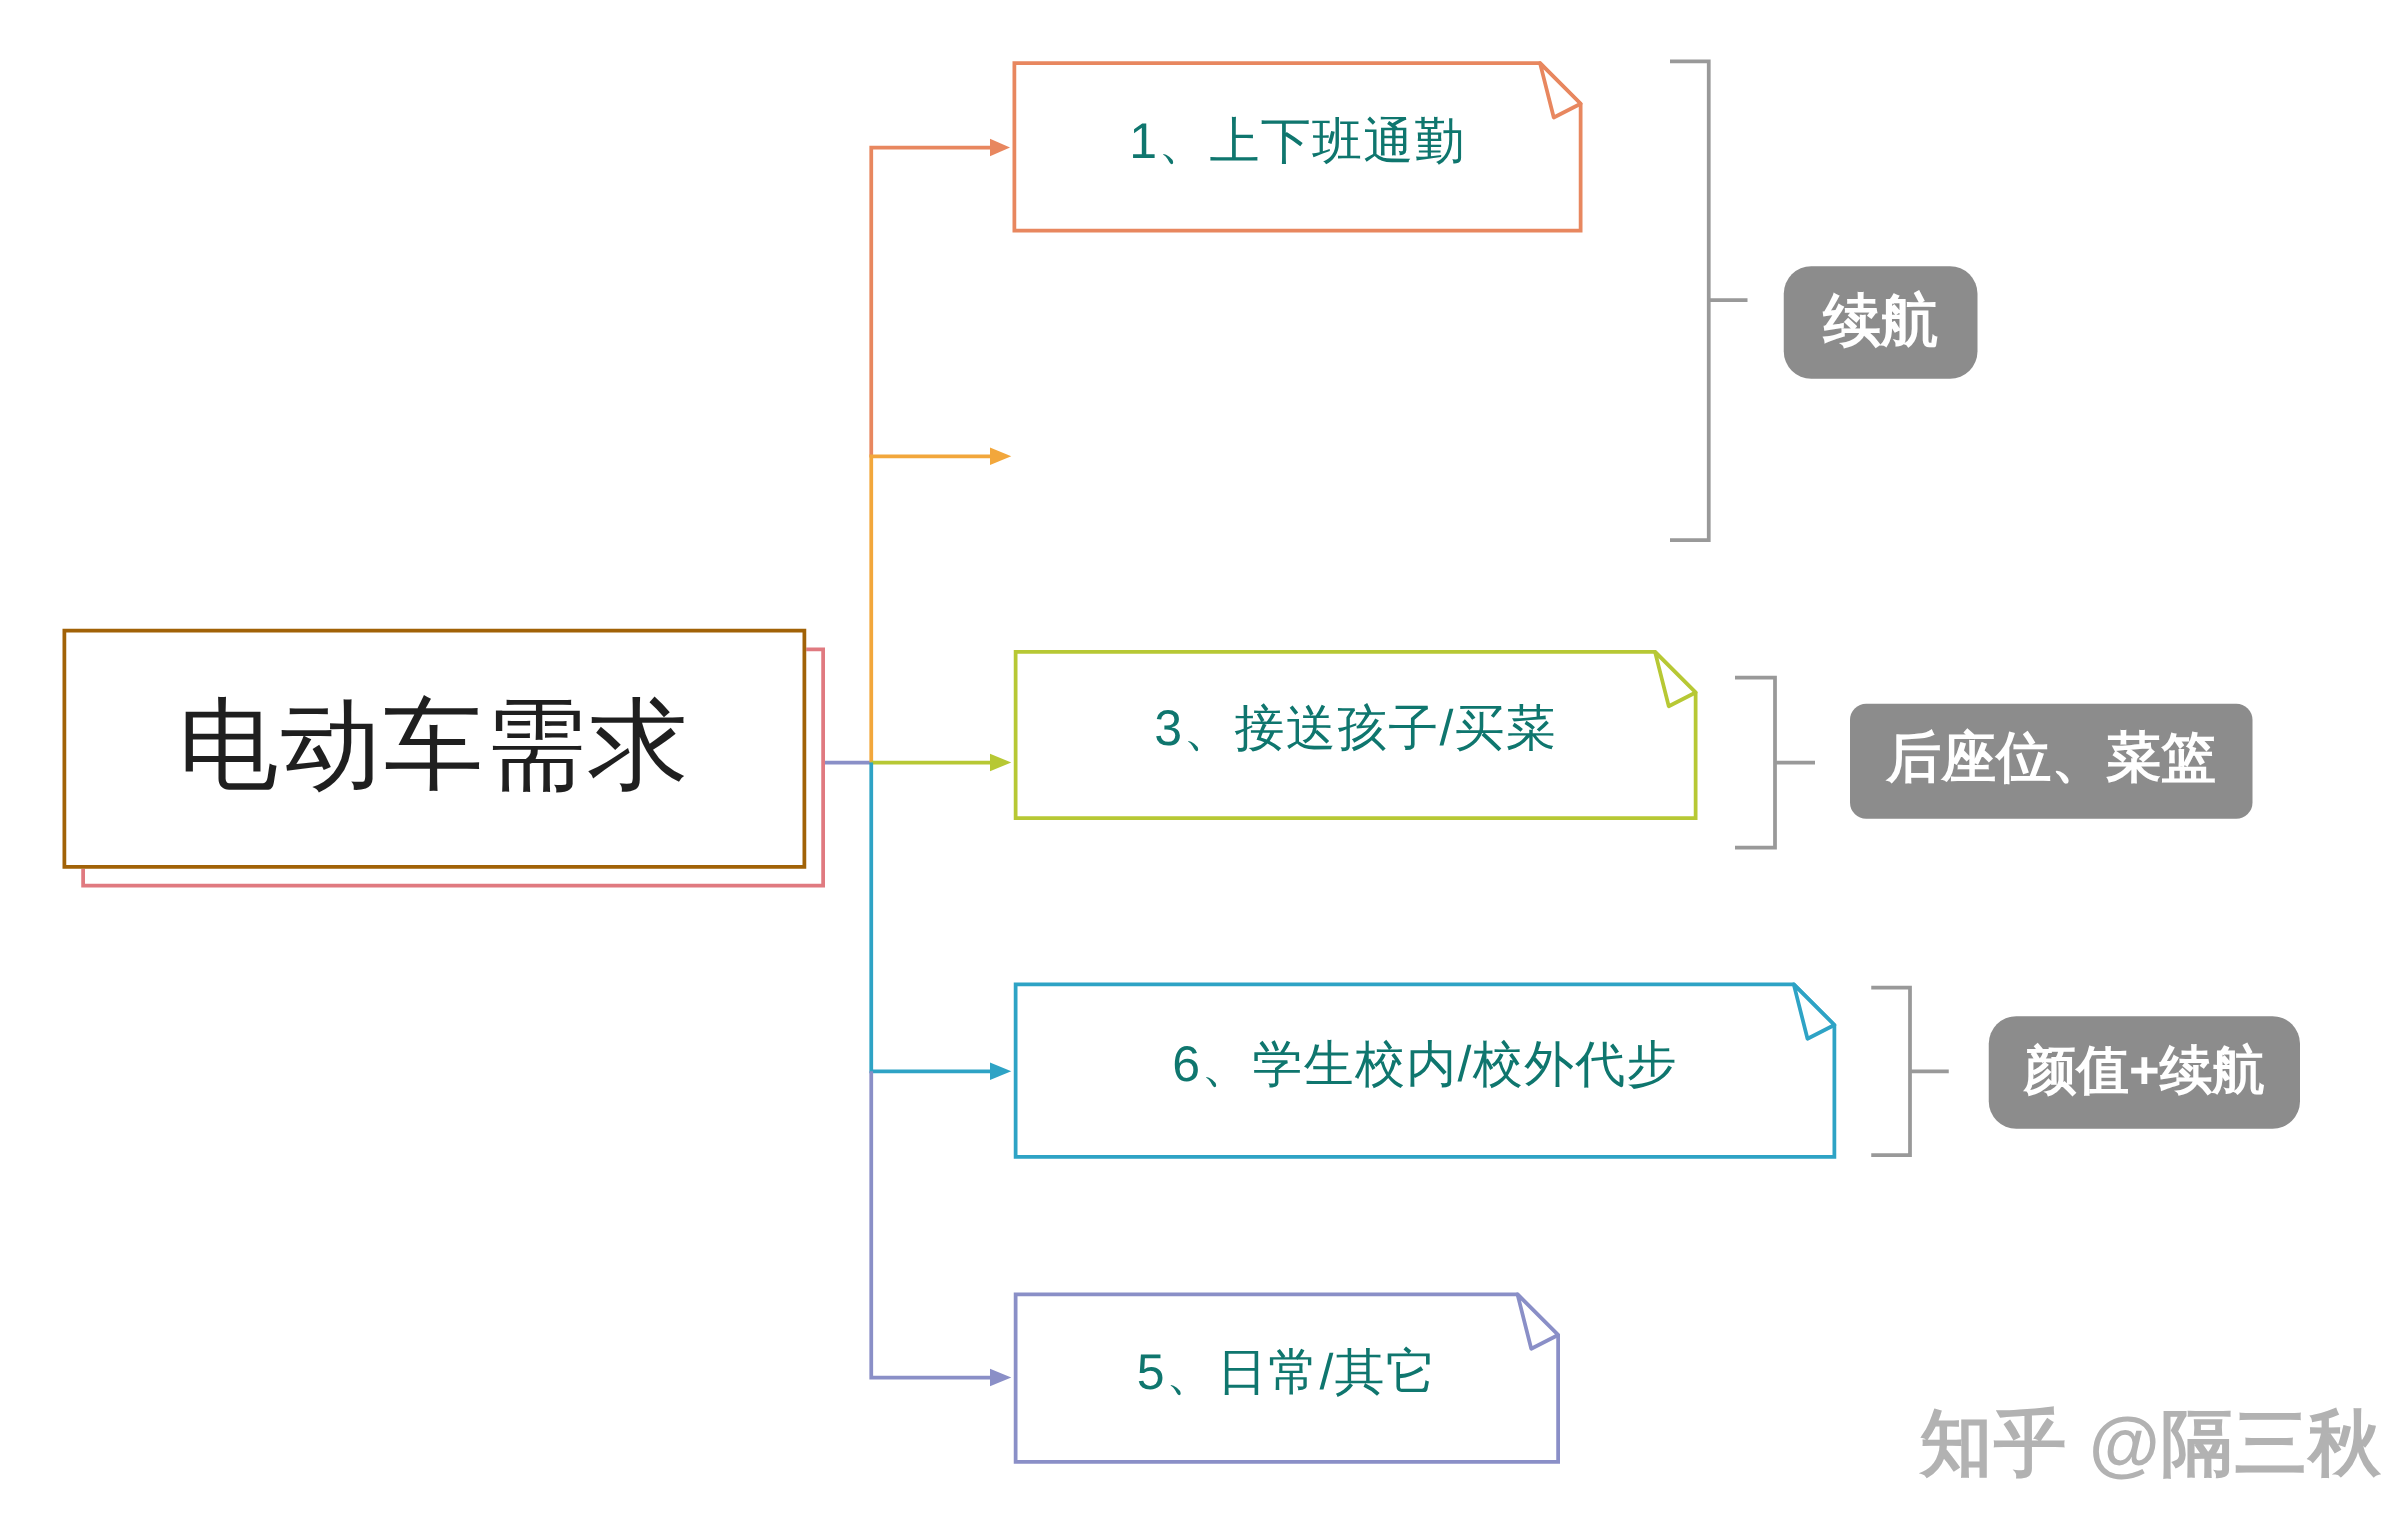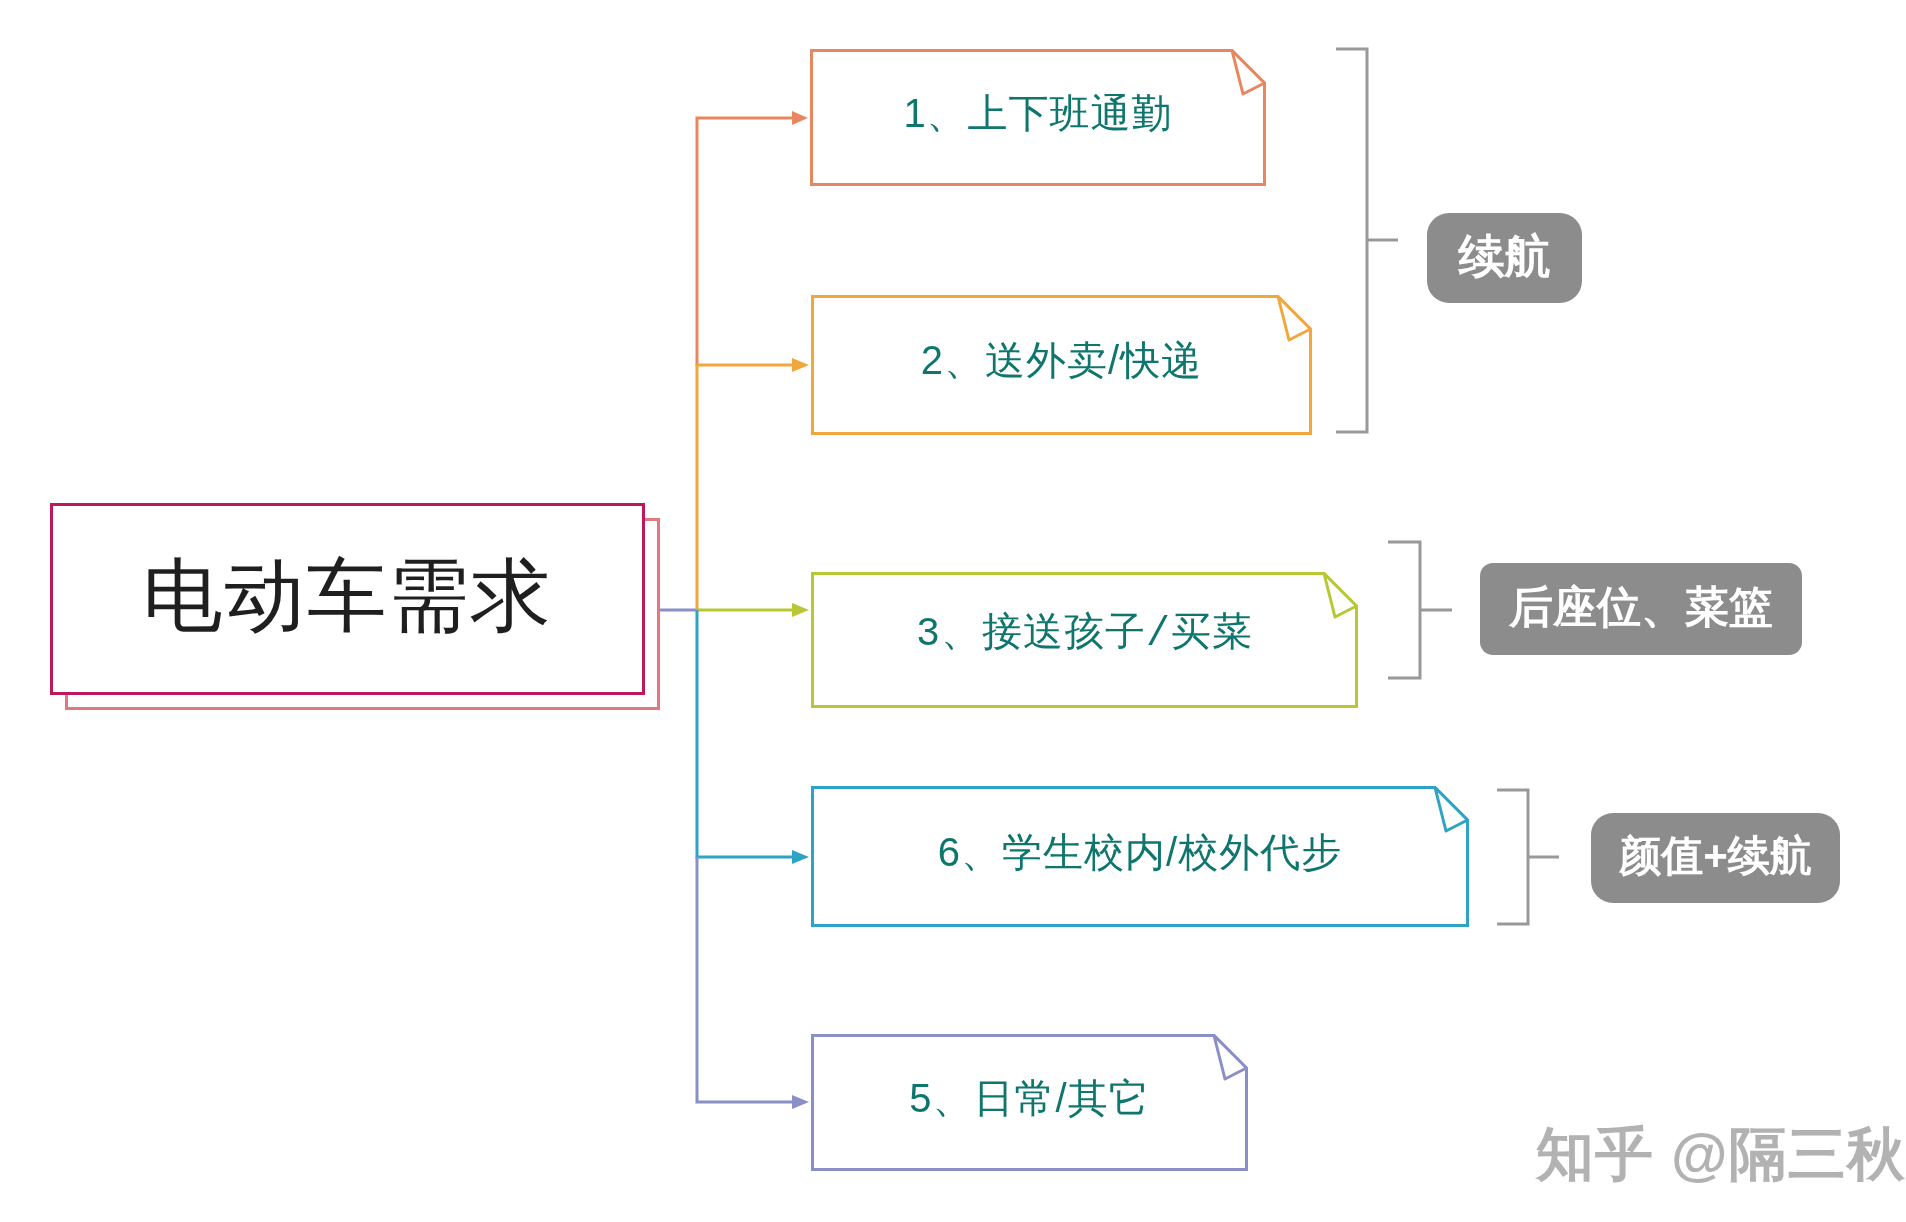--- a/index.html
+++ b/index.html
@@ -11,37 +11,37 @@
     font-family:"Liberation Sans","DejaVu Sans",sans-serif;
   }
   .layer{position:absolute;left:0;top:0;}
   
   .root-shadow{
     position:absolute;left:65px;top:518px;width:595px;height:192px;
     border:3px solid #E07A80;background:#ffffff;box-sizing:border-box;
   }
   .root-main{
     position:absolute;left:50px;top:503px;width:595px;height:192px;
-    border:3px solid #be185d;background:#ffffff;box-sizing:border-box;
+    border:3px solid #a16207;background:#ffffff;box-sizing:border-box;
     display:flex;align-items:center;justify-content:center;
   }
   .root-label{
     font-size:80px;line-height:1;color:#1f1f1f;font-weight:500;
     letter-spacing:2px;white-space:nowrap;padding-bottom:6px;
   }
   
   .branch{position:absolute;display:flex;align-items:center;justify-content:center;}
   .branch svg{position:absolute;left:0;top:0;overflow:visible;}
   .branch-label{
     position:relative;font-size:40px;line-height:1;color:#0f766e;font-weight:500;
     white-space:nowrap;padding-bottom:10px;letter-spacing:1px;
   }
   #branch-1{left:810px;top:49px;width:456px;height:137px;}
   #branch-2{left:811px;top:295px;width:501px;height:140px;}
-  #branch-3{left:811px;top:572px;width:547px;height:136px;font-family:Liberation Mono, monospace;}
+  #branch-3{left:811px;top:520px;width:547px;height:136px;}
   #branch-4{left:811px;top:786px;width:658px;height:141px;}
   #branch-5{left:811px;top:1034px;width:437px;height:137px;}
   
   .pill{
     position:absolute;background:#8C8C8C;border-radius:22px;
     display:flex;align-items:center;justify-content:center;
   }
   .pill-label{color:#ffffff;font-weight:bold;line-height:1;white-space:nowrap;padding-bottom:4px;}
   #pill-1{left:1427px;top:213px;width:155px;height:90px;}
   #pill-1 .pill-label{font-size:46px;}
@@ -93,27 +93,20 @@
   </div>
 
   <div class="branch" id="branch-1">
     <svg width="456" height="137" viewBox="0 0 456 137">
       <path d="M1.5,1.5 H422 L454.5,34 V135.5 H1.5 Z" fill="#ffffff" stroke-width="3" stroke="#E8875F"></path>
       <path d="M422,1.5 L454.5,34 L433,45 Z" fill="#ffffff" stroke-width="3" stroke-linejoin="round" stroke="#E8875F"></path>
     </svg>
     <span class="branch-label">1、上下班通勤</span>
   </div>
 
-  <div class="branch" id="branch-2">
-    <svg width="501" height="140" viewBox="0 0 501 140">
-      <path d="M1.5,1.5 H467 L499.5,34 V138.5 H1.5 Z" fill="#ffffff" stroke-width="3" stroke="#F2A73C"></path>
-      <path d="M467,1.5 L499.5,34 L478,45 Z" fill="#ffffff" stroke-width="3" stroke-linejoin="round" stroke="#F2A73C"></path>
-    </svg>
-    <span class="branch-label">2、送外卖/快递</span>
-  </div>
 
   <div class="branch" id="branch-3">
     <svg width="547" height="136" viewBox="0 0 547 136">
       <path d="M1.5,1.5 H513 L545.5,34 V134.5 H1.5 Z" fill="#ffffff" stroke-width="3" stroke="#B7C834"></path>
       <path d="M513,1.5 L545.5,34 L524,45 Z" fill="#ffffff" stroke-width="3" stroke-linejoin="round" stroke="#B7C834"></path>
     </svg>
     <span class="branch-label">3、接送孩子/买菜</span>
   </div>
 
   <div class="branch" id="branch-4">

